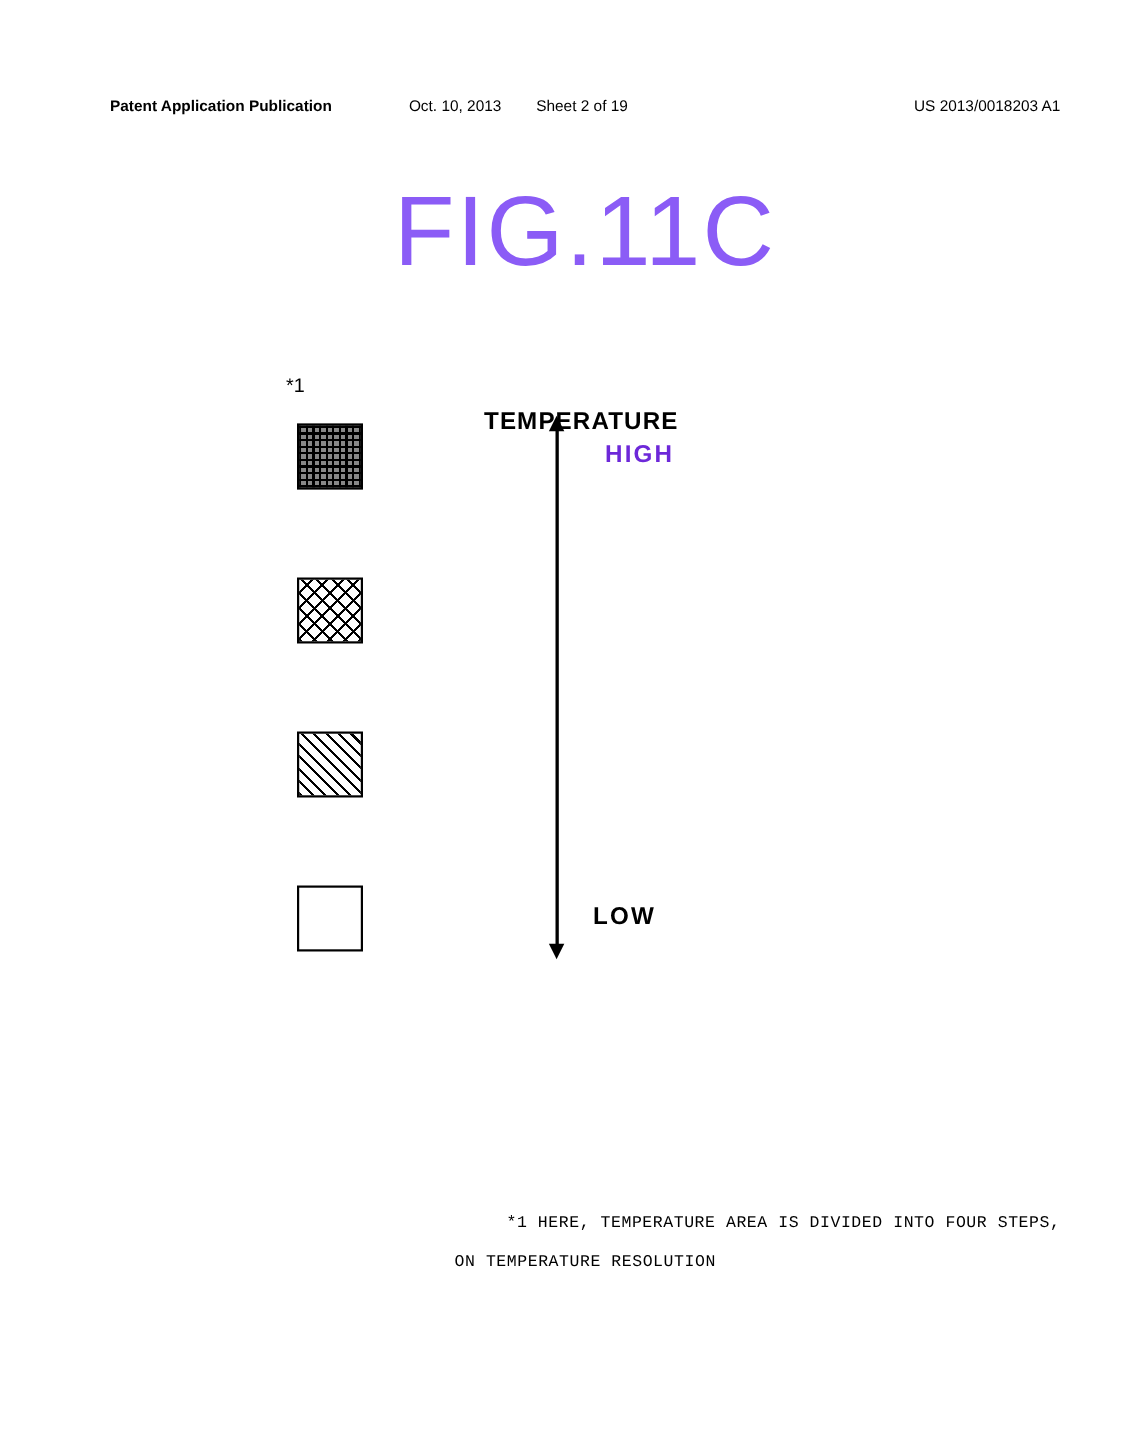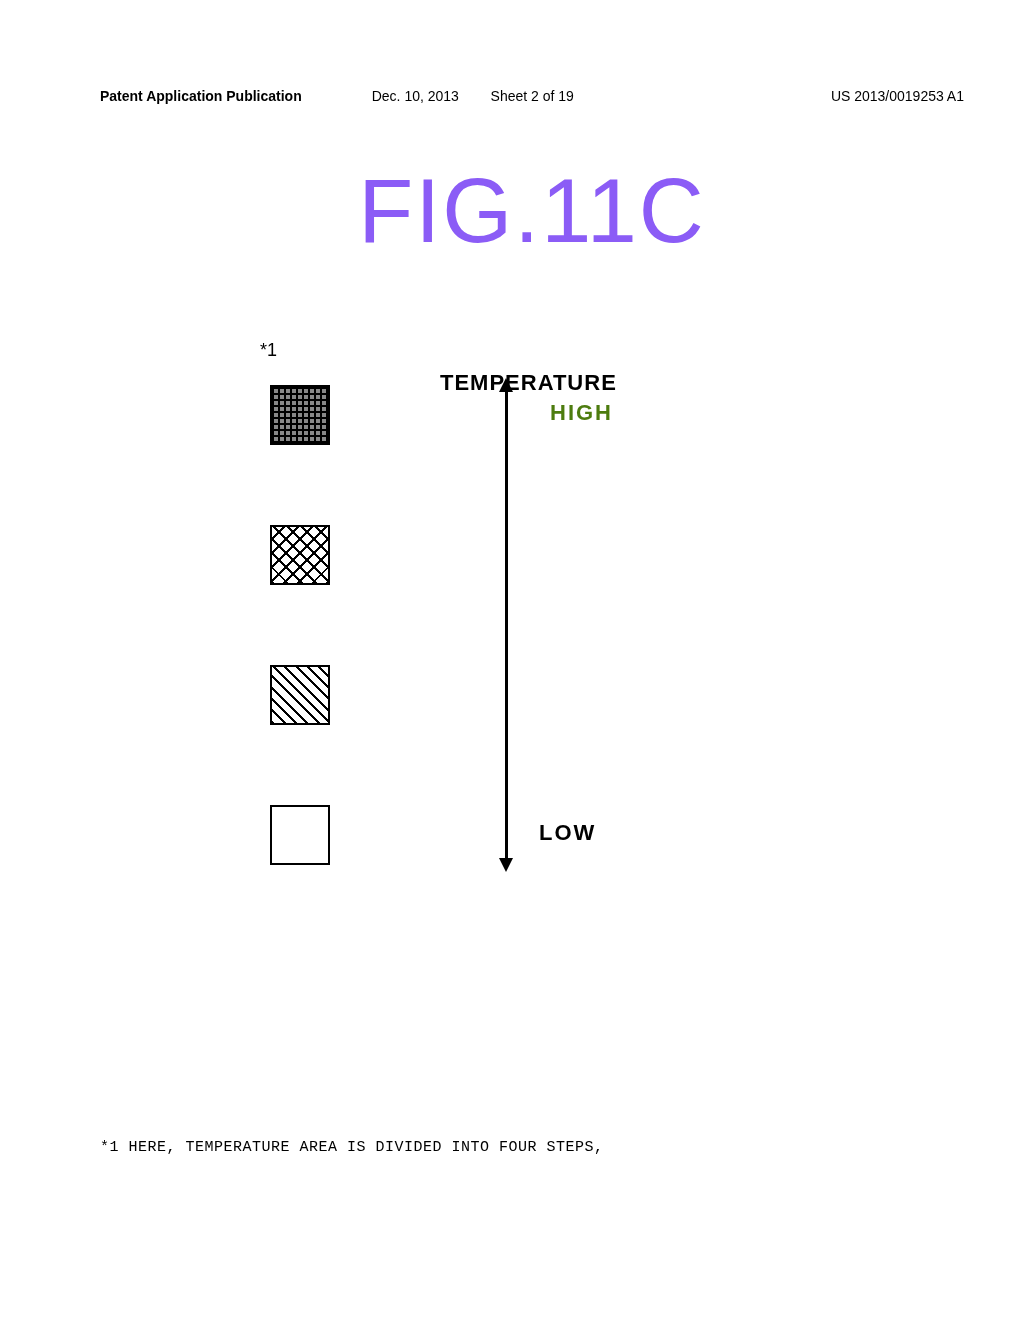--- a/index.html
+++ b/index.html
@@ -121,21 +121,21 @@
       letter-spacing: 1px;
     }
 
     
     .high-label {
       position: absolute;
       top: 60px;
       left: 310px;
       font-size: 22px;
       font-weight: bold;
-      color: #4d7c0f;
+      color: #6d28d9;
       letter-spacing: 2px;
     }
 
     
     .low-label {
       position: absolute;
       top: 480px;
       left: 299px;
       font-size: 22px;
       font-weight: bold;
@@ -180,40 +180,40 @@
       right: 60px;
       text-align: center;
       font-size: 15px;
       color: #000;
       font-family: 'Courier New', Courier, monospace;
       line-height: 1.7;
       letter-spacing: 0.5px;
     }
 
     .footnote .line1 {
-      text-align: left;
+      text-align: right;
       padding-left: 0px;
     }
     .footnote .line2 {
       text-align: center;
     }
     .footnote .line3 {
       text-align: center;
     }
   </style>
 </head>
 <body>
 
 <div class="header">
   <span class="header-title">Patent Application Publication</span>
   <span class="header-date">
-    <span>Dec. 10, 2013</span>&nbsp;&nbsp;
+    <span>Oct. 10, 2013</span>&nbsp;&nbsp;
     <span>Sheet 2 of 19</span>
   </span>
-  <span class="header-patent">US 2013/0019253 A1</span>
+  <span class="header-patent">US 2013/0018203 A1</span>
 </div>
 
 <div class="fig-title">FIG.11C</div>
 
 <div class="diagram-area">
 
   <div class="star-label">*1</div>
 
   <div class="legend-item" style="top: 35px;">
     <div class="legend-box pattern-dense"></div>
@@ -236,13 +236,14 @@
   <div class="high-label">HIGH</div>
 
   <div class="low-label">LOW</div>
 
   <div class="arrow-line"></div>
 
 </div>
 
 <div class="footnote">
   <div class="line1">*1 HERE, TEMPERATURE AREA IS DIVIDED INTO FOUR STEPS,</div>
+  <div class="line3">ON TEMPERATURE RESOLUTION</div>
 </div>
 
 </body></html>

